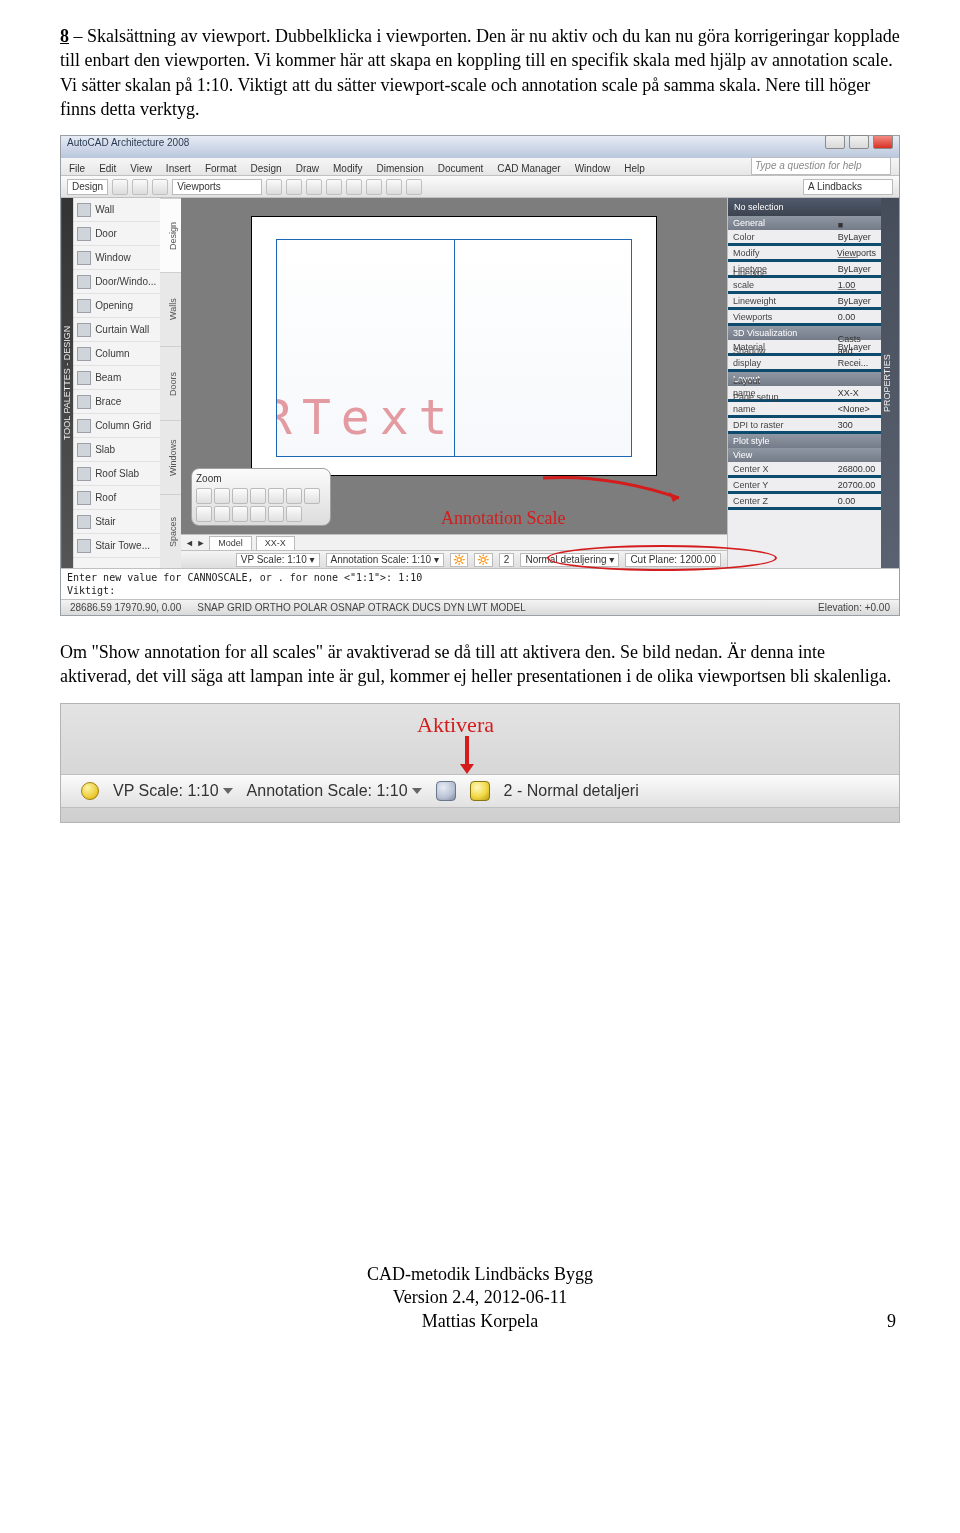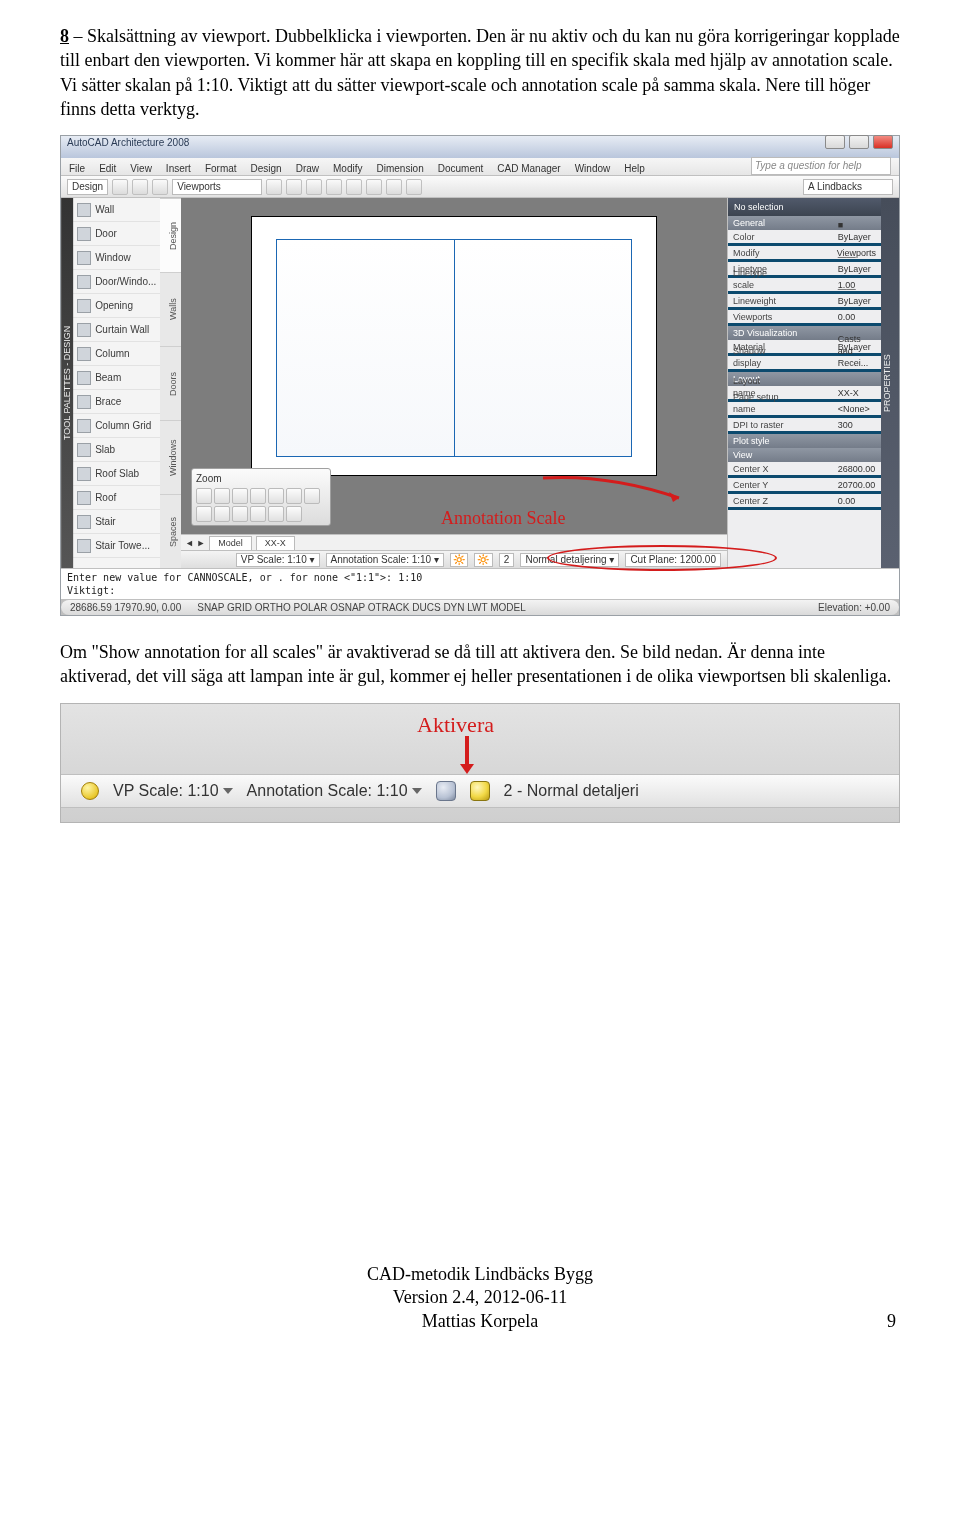--- a/index.html
+++ b/index.html
@@ -112,21 +112,21 @@
   }
   .annarrow {
     position:absolute; bottom:24px; left:358px;
     width:150px; height:36px;
   }
   .annarrow svg { width:100%; height:100%; }
 
   .zoombox {
     position:absolute; bottom:8px; left:10px;
     width:140px; background:linear-gradient(to bottom,#fbfbfb,#dcdcdc);
-    border:1px solid #a0a0a0; border-radius:3px;
+    border:1px solid #a0a0a0; border-radius:8px;
     padding:3px 4px;
   }
   .zoombox .cap { font-size:10px; color:#333; margin-bottom:3px;}
   .zoombox .btns { display:flex;flex-wrap:wrap;gap:2px;}
   .zoombox .btns .zb { width:16px;height:16px;background:linear-gradient(to bottom,#fcfcfc,#e0e0e0);
     border:1px solid #bbb;border-radius:2px;}
 
   .tabsrow { height:16px; background:#f1f1f1; border-top:1px solid #c0c0c0;
     display:flex;align-items:center; padding:0 4px; gap:4px;}
   .mtab { padding:0 8px; height:14px; background:#fff; border:1px solid #bbb;
@@ -156,21 +156,21 @@
   .propbar { width:18px; background:linear-gradient(to bottom,#5a6170,#464d5a);
     color:#eee; writing-mode:vertical-rl; transform:rotate(180deg);
     font-size:9px;text-align:center;padding:4px 0;}
 
   .cmdarea { border-top:1px solid #c0c0c0; background:#fff;
     padding:2px 6px; font-family: "Lucida Console", monospace; font-size:10px;
     color:#222; }
   .cmdarea .ln { height:13px; }
   .statusbar { height:16px; background:linear-gradient(to bottom,#f3f3f3,#dadada);
     border-top:1px solid #c0c0c0;
-    display:flex;align-items:center;padding:0 6px; gap:10px; color:#444;border-radius:8px;}
+    display:flex;align-items:center;padding:0 6px; gap:10px; color:#444;}
   .statusbar .chip { padding:0 3px; }
 
   
   .shot2 {
     width: 840px;
     margin: 6px 0 24px 0;
     font-family: "Segoe UI", Tahoma, sans-serif;
   }
   .s2-body { position:relative; height:120px; background:linear-gradient(to bottom,#e3e3e3,#cfcfcf); border:1px solid #b4b4b4;}
   .s2-status { position:absolute; bottom:14px; left:0; right:0; height:34px;
@@ -335,20 +335,21 @@
           <div class="ptab">Spaces</div>
         </div>
       </div>
     </div>
 
     <div class="centercol">
       <div class="canvas">
         <div class="sheet">
           <div class="vp">
             <div class="vp-split"></div>
+            <span class="rtext l">RText</span>
 
           </div>
         </div>
 
         <div class="zoombox">
           <div class="cap">Zoom</div>
           <div class="btns">
             <span class="zb"></span>
             <span class="zb"></span>
             <span class="zb"></span>

